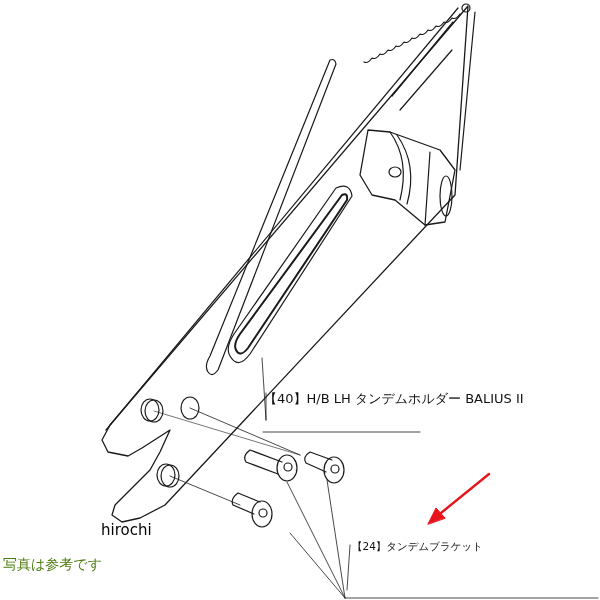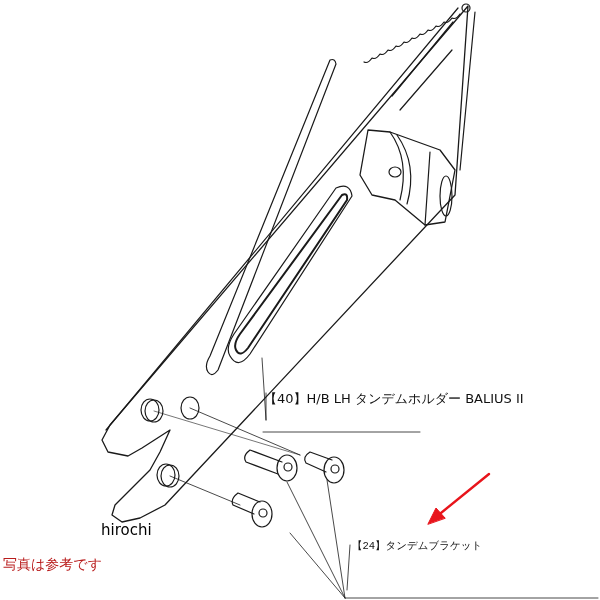--- a/index.html
+++ b/index.html
@@ -1,24 +1,24 @@
 <!DOCTYPE html>
 <html><head>
   <meta charset="utf-8">
   <style>
     html, body { margin: 0; padding: 0; background: #ffffff; }
     body { width: 600px; height: 600px; position: relative; overflow: hidden; font-family: "DejaVu Sans", sans-serif; }
     #drawing { position: absolute; left: 0; top: 0; width: 600px; height: 600px; }
     .lbl { position: absolute; color: #111; white-space: nowrap; }
     #lbl25 { left: 264px; top: 391px; font-size: 13px; line-height: 16px; }
     #lbl25 .l2 { padding-left: 8px; }
-    #lbl24 { left: 352px; top: 538px; font-size: 10.5px; line-height: 16px; text-align: center; font-family: Liberation Mono, monospace; }
+    #lbl24 { left: 352px; top: 538px; font-size: 10.5px; line-height: 16px; text-align: center; }
     #lbl24 .l1 { text-align: left; }
     #watermark { left: 101px; top: 493px; font-size: 15px; color: #000; margin-top: 28px; }
-    #disclaimer { left: 3px; top: 556px; font-size: 14px; color: #b91c1c; }
+    #disclaimer { left: 3px; top: 556px; font-size: 14px; color: #4d7c0f; }
   </style>
 </head>
 <body>
 
 <svg id="drawing" viewBox="0 0 600 600" xmlns="http://www.w3.org/2000/svg" fill="none" stroke="#1a1a1a" stroke-width="1.2" stroke-linecap="round" stroke-linejoin="round">
 
   <g>
     <path d="M468 6 L110 425 L102 440 L108 452 L128 456 L142 448 L170 430 L160 452 L150 470 L115 505 L112 515 L122 522 L140 518 L165 505 L455 195 Z" stroke-width="1.3"></path>
     <path d="M458 8 L106 430"></path>
     <path d="M475 12 L460 170"></path>

